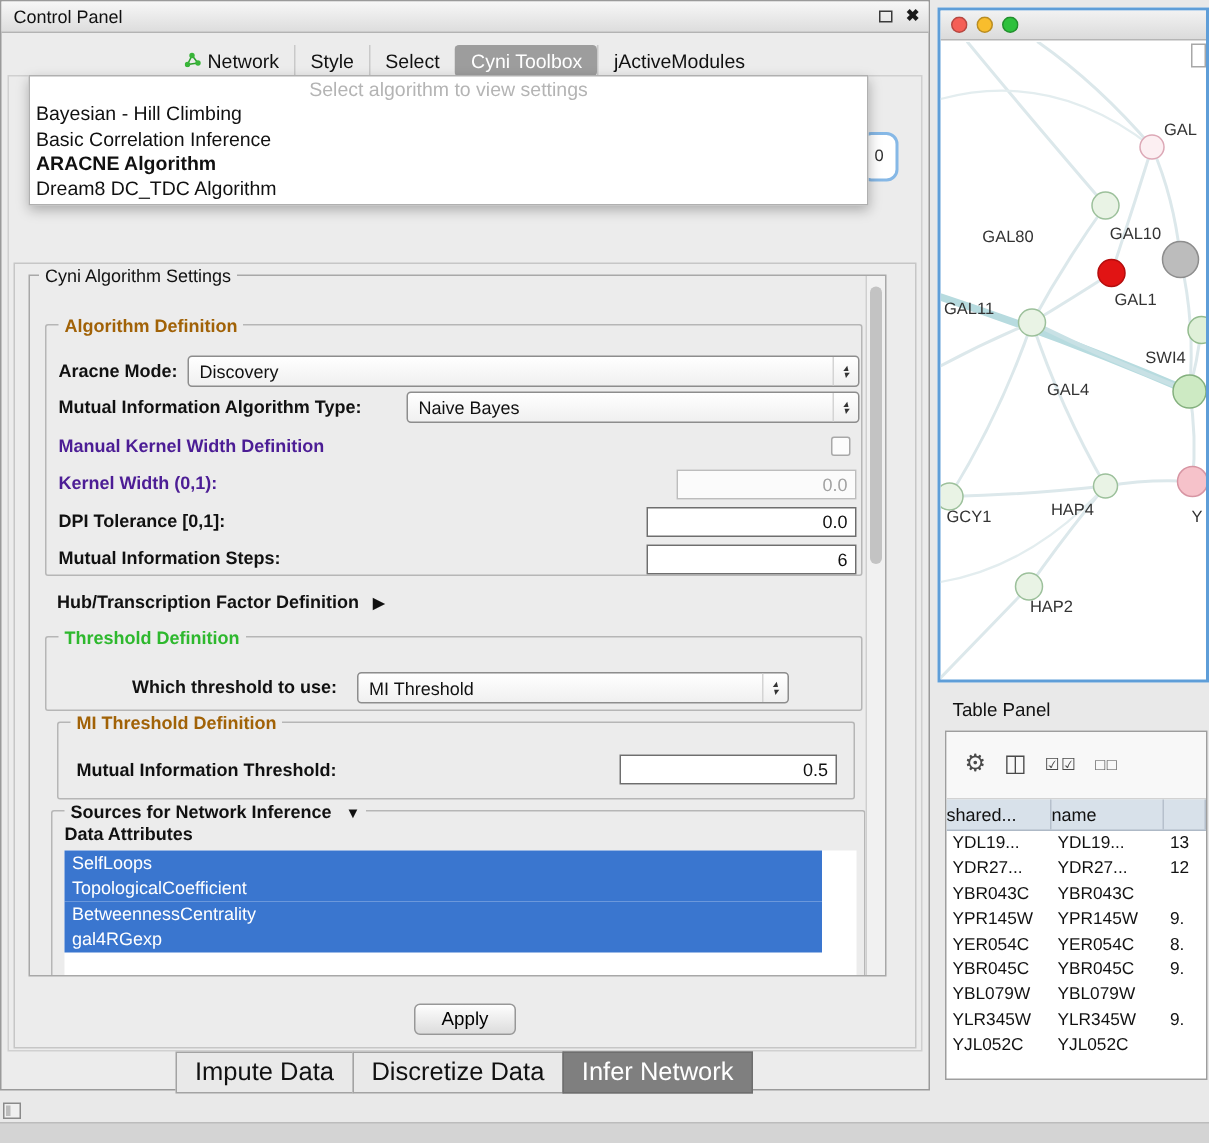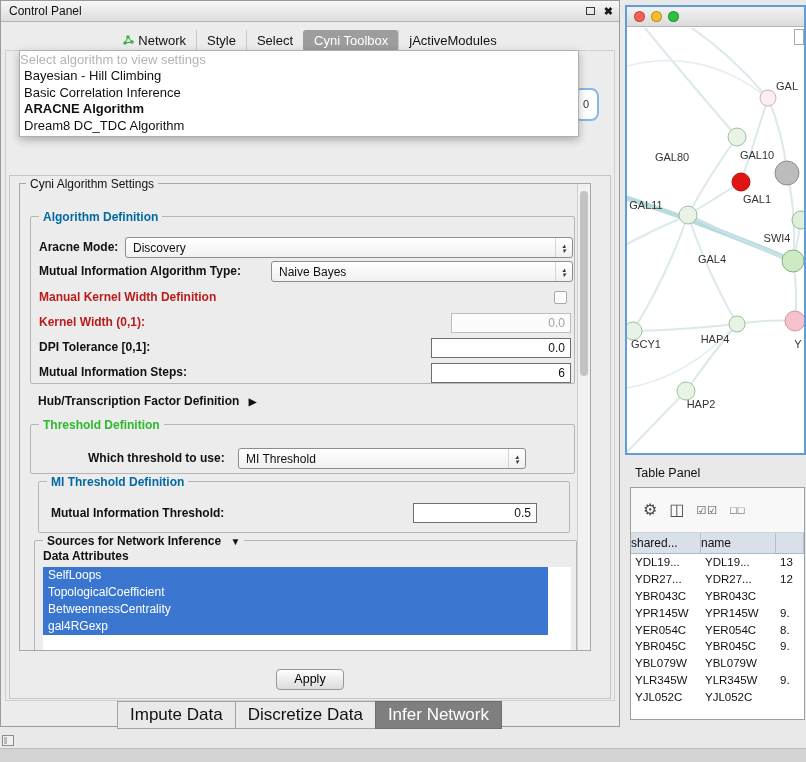--- a/index.html
+++ b/index.html
@@ -31,43 +31,43 @@
 
   
   .spinner-frag { position:absolute; left:572px; top:87px; width:26px; height:33px;
                   background:#fff; border:2px solid #86b8e6; border-radius:8px; z-index:5;
                   font-size:11px; text-align:center; line-height:29px; color:#333; }
 
   
   .algo-popup { position:absolute; left:18px; top:49px; width:560px; z-index:50;
                 background:#fff; border:1px solid #b0b0b0;
                 box-shadow:0 3px 8px rgba(0,0,0,.28); padding-bottom:2px; }
-  .algo-prompt { height:17px; line-height:17px; text-align:left; color:#b4b4b4; font-size:13px; }
+  .algo-prompt { height:17px; line-height:17px; text-align:center; color:#b4b4b4; font-size:13px; }
   .algo-item { height:16.6px; line-height:16.6px; padding-left:4px; font-size:13px; }
   .algo-item.selected { font-weight:bold; }
 
   
   .settings-pane { position:absolute; left:18px; top:182px; width:572px; height:468px;
                    border:1px solid #a8a8a8; background:#ececec; }
   .pane-clip { position:absolute; inset:0; overflow:hidden; }
   .pane-title { position:absolute; top:-7px; left:6px; background:#ececec; padding:0 4px;
                 font-size:12px; z-index:3; }
   .vscroll { position:absolute; right:0; top:0; bottom:0; width:13px; background:#f1f1f1;
              border-left:1px solid #cfcfcf; z-index:4; }
   .vthumb { position:absolute; left:2px; top:7px; width:8px; height:185px;
             background:#c3c3c3; border-radius:4px; }
 
   .group { position:absolute; border:1px solid #b6b6b6; border-radius:2px; }
   .gtitle { position:absolute; top:-7px; left:8px; background:#ececec; padding:0 4px;
             font-size:12px; font-weight:bold; white-space:nowrap; }
-  .gtitle.blue { color:#0369a1; }
+  .gtitle.blue { color:#a16207; }
   .gtitle.green { color:#2eb82e; }
 
   .lbl { position:absolute; font-size:12px; font-weight:bold; line-height:21px; white-space:nowrap; }
-  .lbl.disabled { color:#b91c1c; }
+  .lbl.disabled { color:#4c1d95; }
 
   .combo { position:absolute; height:21px; border:1px solid #8d8d8d; border-radius:3px;
            background:linear-gradient(#ffffff,#f0f0f0); display:flex; align-items:center;
            padding-left:7px; font-size:12px; }
   .combo-arrows { margin-left:auto; width:17px; height:100%; display:flex; flex-direction:column;
                   align-items:center; justify-content:center; color:#333; font-size:7px;
                   line-height:5px; border-left:1px solid #d4d4d4; }
   .tfield { position:absolute; height:20px; border:1px solid #6e6e6e; background:#fff;
             font-size:12px; text-align:right; padding:0 5px; line-height:18px; }
   .tfield.disabled { border-color:#bdbdbd; color:#a2a2a2; background:#fbfbfb; }
@@ -239,21 +239,21 @@
             <span class="combo-arrows">
               <i>▴</i>
                 <i>▾</i>
             </span>
           </div>
         </div>
 
         <div class="group g-mi">
           <span class="gtitle blue">MI Threshold Definition</span>
           <span class="lbl" style="left:12px; top:21px;">Mutual Information Threshold:</span>
-          <div class="tfield" style="left:374px; top:21px; width:124px;">0.5</div>
+          <div class="tfield" style="left:374px; top:21px; width:145px;">0.5</div>
         </div>
 
         <div class="group g-src">
           <span class="gtitle">
             <span>Sources for Network Inference</span>
             <span class="tri">▼</span>
           </span>
           <span class="attr-head">Data Attributes</span>
           <div class="attr-list" id="attr-list">
               <div class="attr-item">SelfLoops</div>

